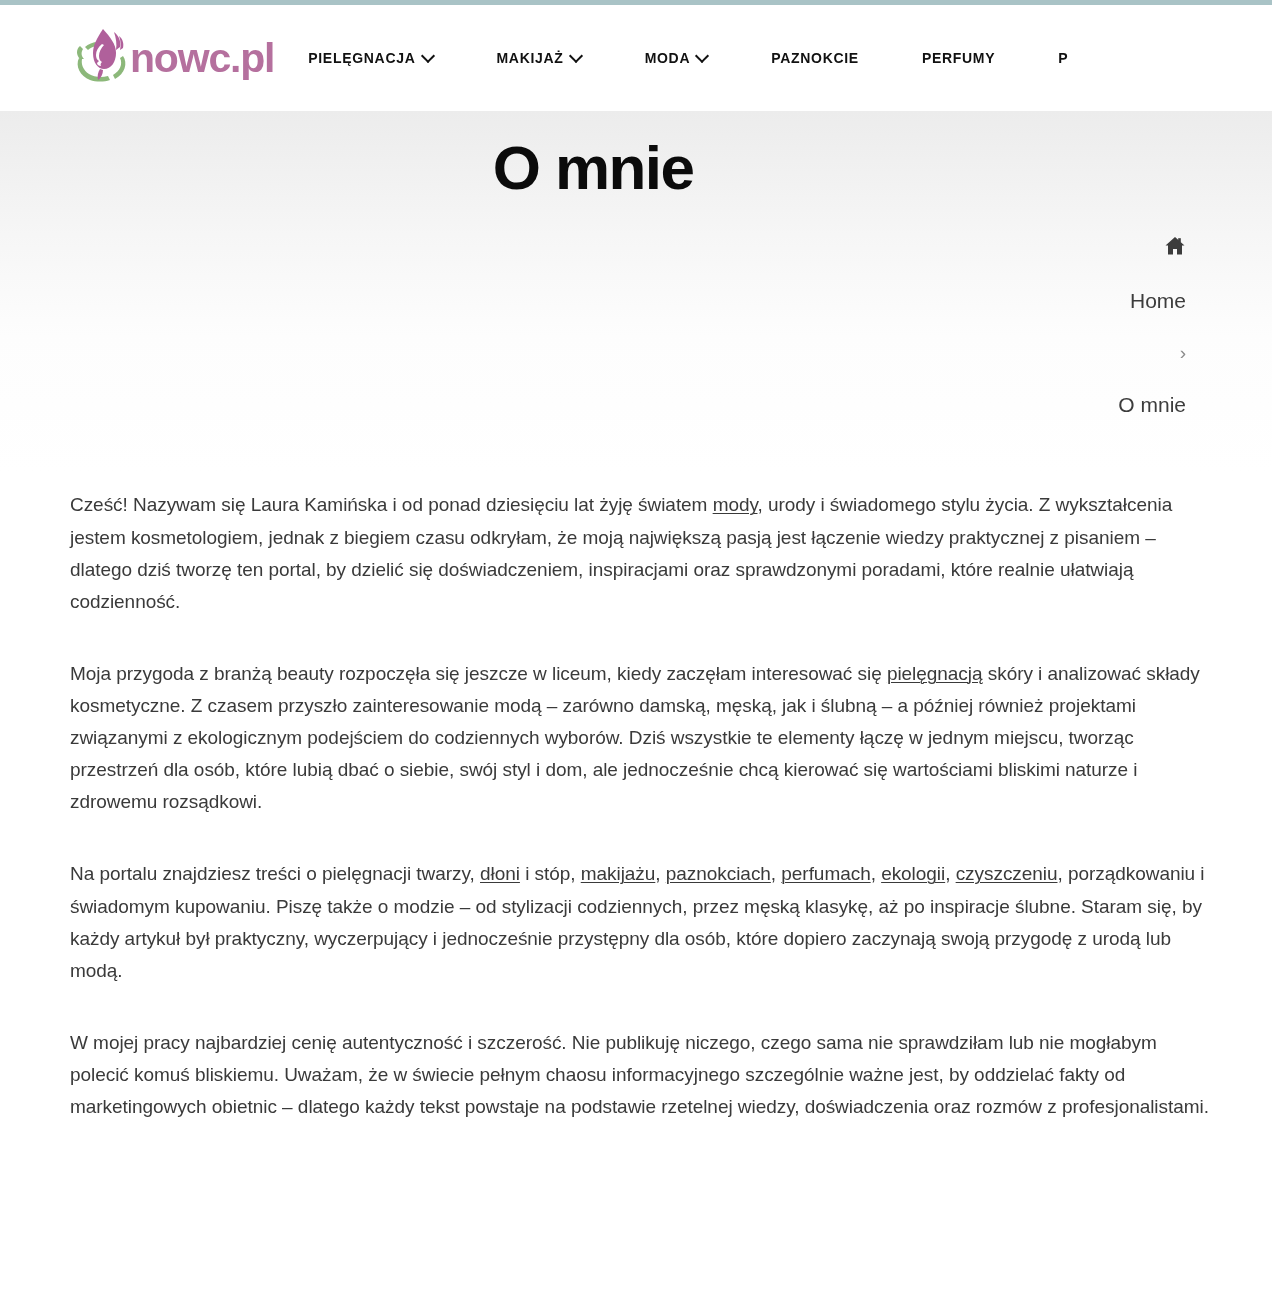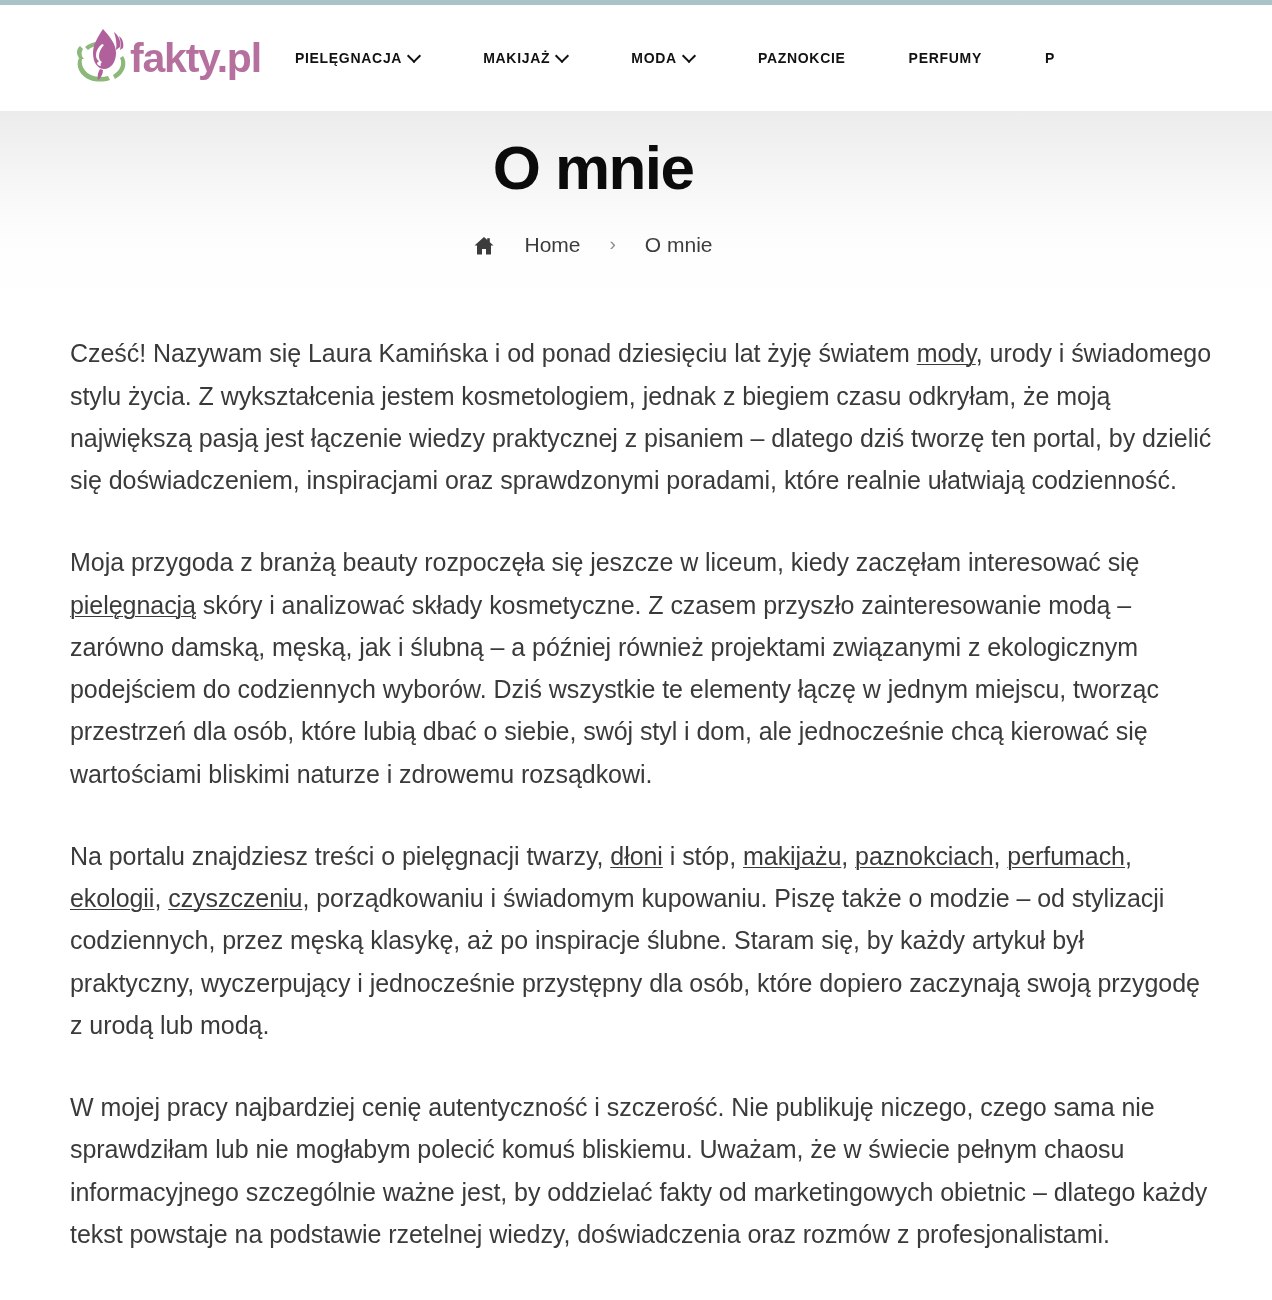--- a/index.html
+++ b/index.html
@@ -105,41 +105,42 @@
   .page-title {
     font-size: 62px;
     font-weight: 800;
     letter-spacing: -1.6px;
     color: #0b0b0b;
     line-height: 1.12;
   }
   .breadcrumb {
     margin-top: 31px;
     display: flex;
-    align-items: flex-start;
+    align-items: flex-end;
     justify-content: center;
     gap: 29px;
     font-size: 21px;
     color: #3c3c3c;
+    flex-direction: column;
   }
   .breadcrumb a {
     color: #3c3c3c;
     text-decoration: none;
     cursor: pointer;
   }
   .home-icon { display: inline-block; width: 22px; height: 22px; position: relative; top: 2px; }
   .bc-sep { color: #8b8b8b; font-size: 19px; }
 
   
   .article {
     width: 1272px;
     padding: 16px 58px 0 70px;
   }
   .article p {
-    font-size: 25px;
+    font-size: 19px;
     line-height: 1.69;
     color: #3a3a3a;
     margin-bottom: 40px;
     letter-spacing: -0.05px;
   }
   .article p:last-child { margin-bottom: 16px; }
   .article a {
     color: #3a3a3a;
     text-decoration: underline;
     text-underline-offset: 2px;
@@ -164,21 +165,21 @@
         <path d="M15 22 C18 19 23 17 28 17 L28 21 C24 21 20 23 18 25 Z" fill="#8cb87a"></path>
 
         <path d="M33 4 C27 13 23 20 23 28 C23 38 28 44 34 44 C41 44 46 37 46 28 C46 19 40 12 33 4 Z" fill="#b0609b"></path>
         <path d="M44 7 C46 13 47 19 46 25 L50 22 C51 16 49 11 44 7 Z" fill="#b0609b"></path>
         <path d="M49 11 C51 16 51 21 50 25 L53 23 C54 19 53 14 49 11 Z" fill="#b0609b"></path>
 
         <path d="M32 19 C28 22 26 26 26 30 C26 33 27 35 29 36 L27 38 C27 40 29 41 31 41 C30 39 31 38 32 37 C30 36 29 34 29 31 C29 27 31 23 34 20 Z" fill="#ffffff"></path>
         <path d="M30 44 C28 47 27 51 28 55 C31 53 33 49 33 45 Z" fill="#b0609b"></path>
       </svg>
     </span>
-    <span class="brand-text">fakty.pl</span>
+    <span class="brand-text">nowc.pl</span>
   </div>
 
   <nav class="main-nav">
 
     <a class="nav-item">
       <span>PIELĘGNACJA</span>
       <span class="caret"></span>
     </a>
 
     <a class="nav-item">

